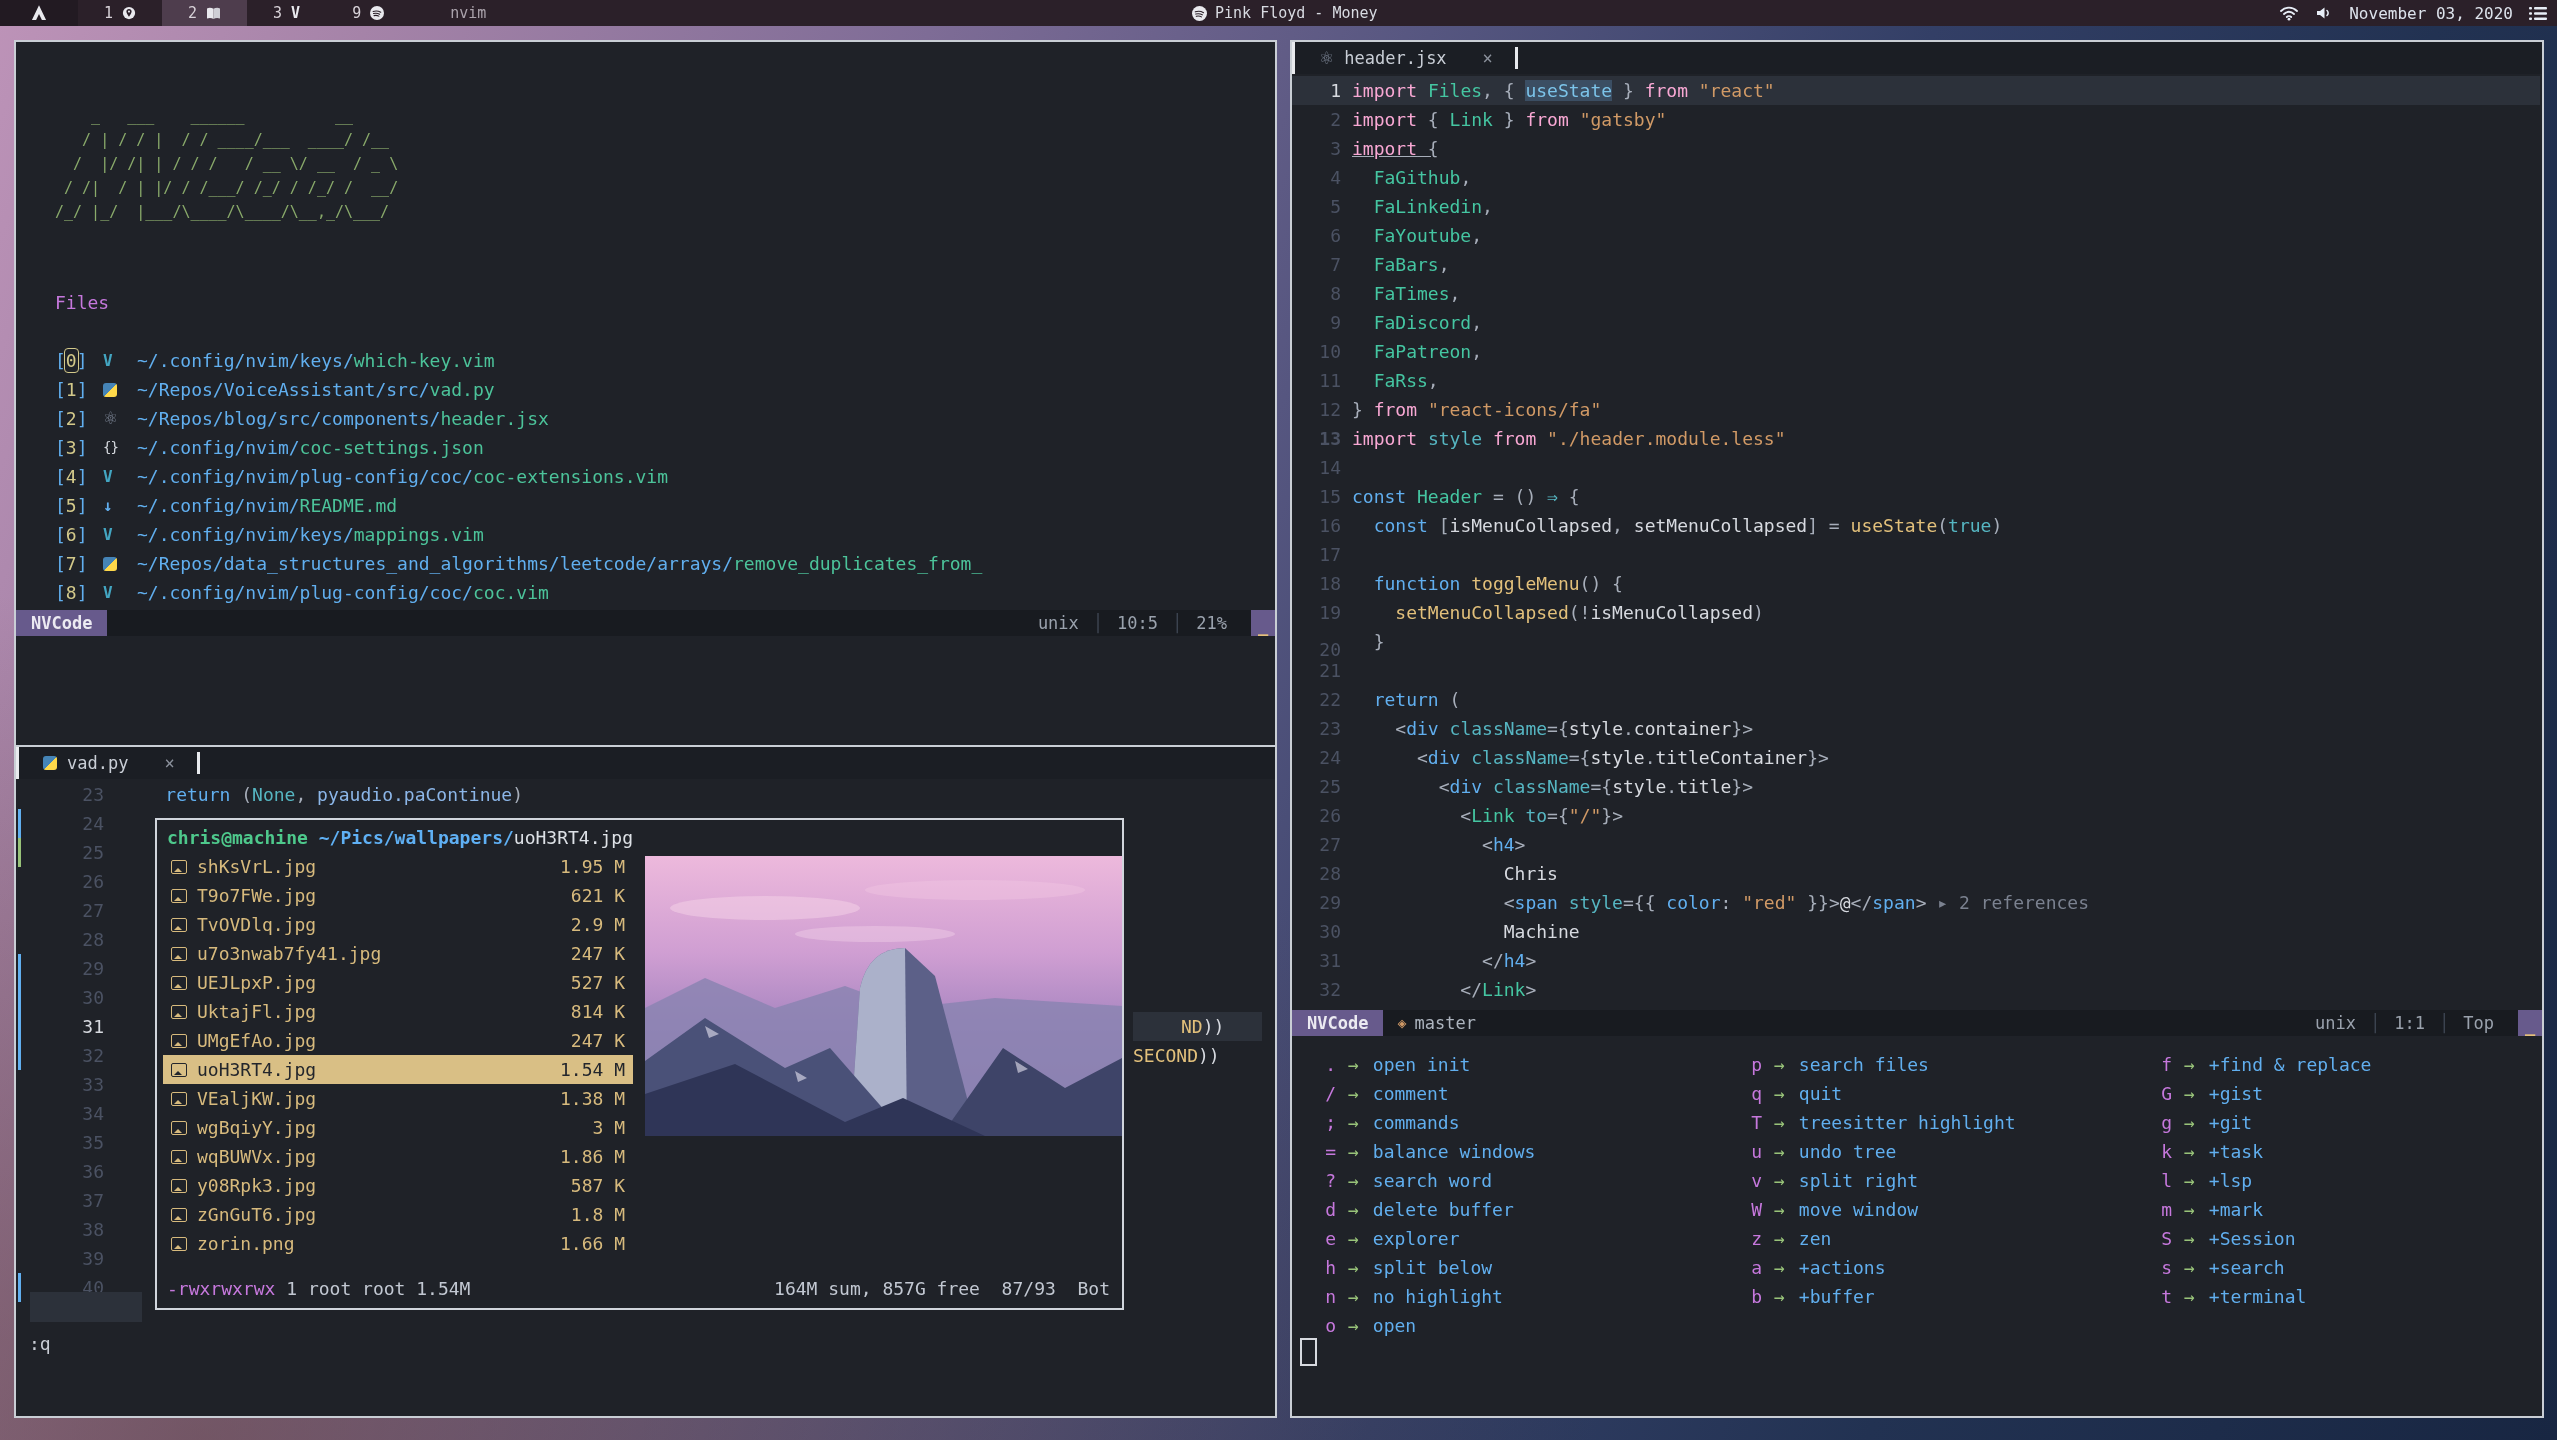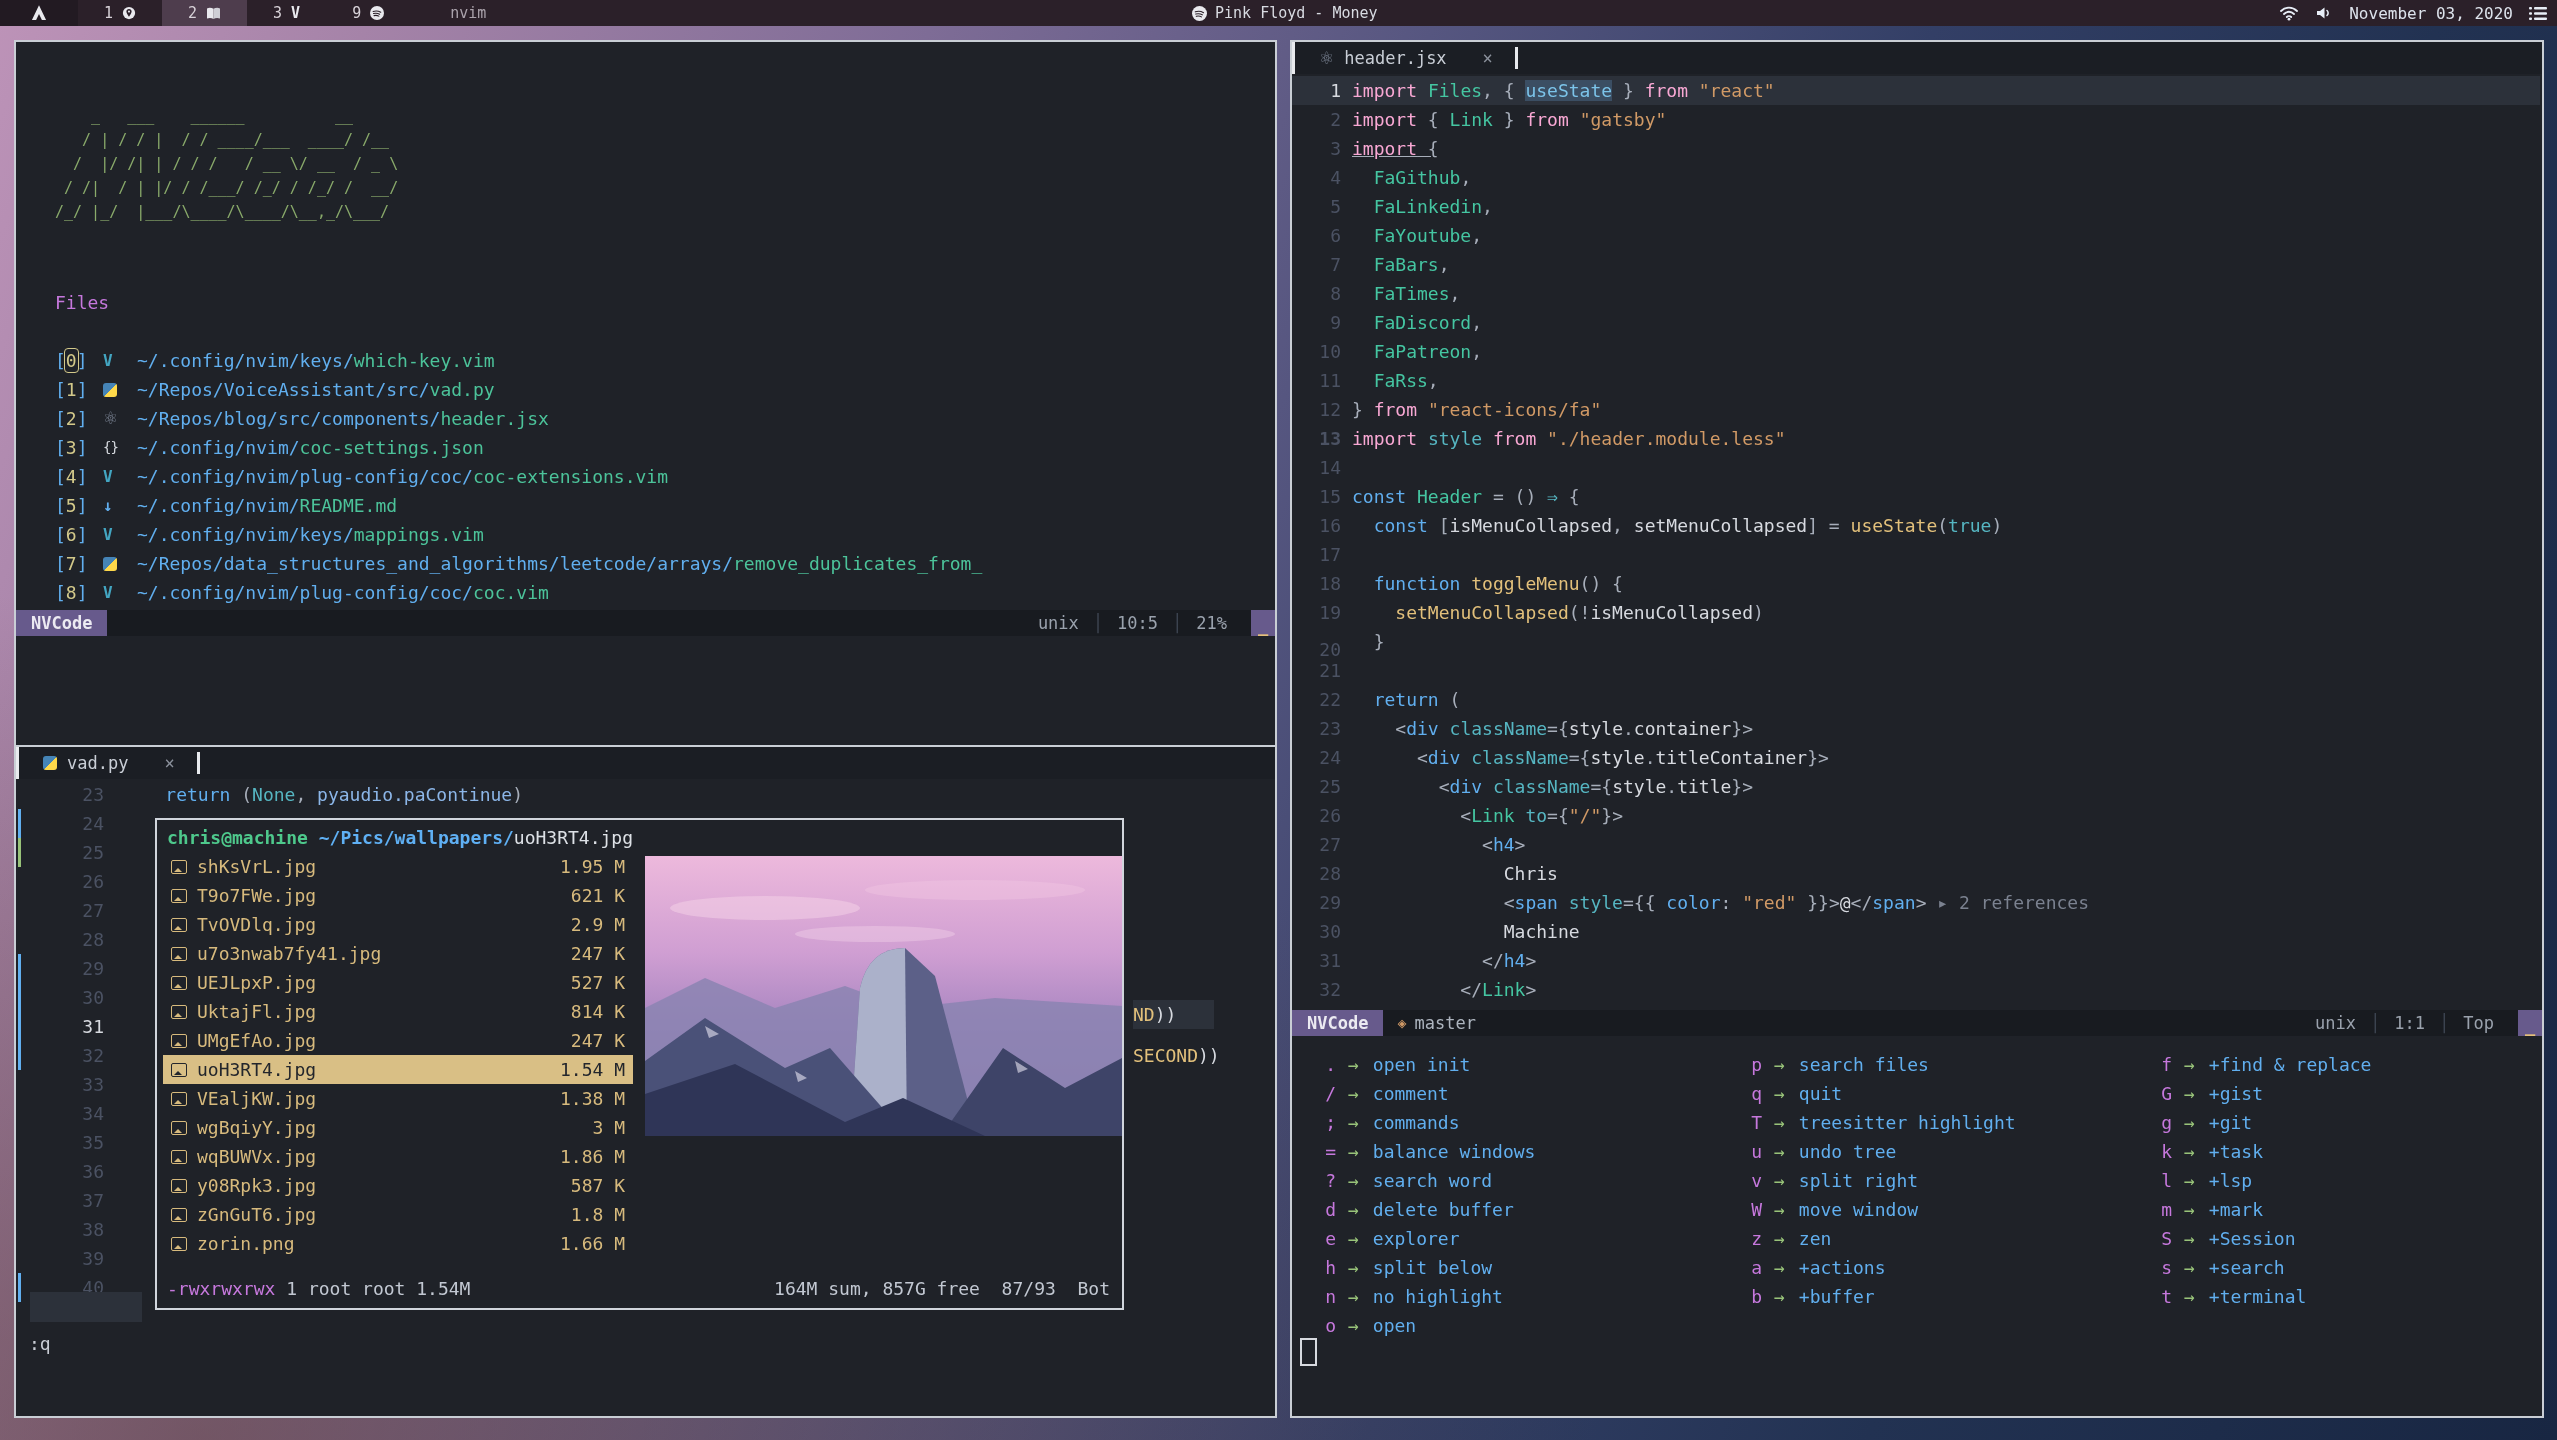--- a/index.html
+++ b/index.html
@@ -232,21 +232,21 @@
       <div class="cline" style="top: 87px; left: 106px;"></div>
       <div class="gut" style="top: 116px; left: 40px; width: 48px;">27</div>
       <div class="cline" style="top: 116px; left: 106px;"></div>
       <div class="gut" style="top: 145px; left: 40px; width: 48px;">28</div>
       <div class="cline" style="top: 145px; left: 106px;"></div>
       <div class="gut" style="top: 174px; left: 40px; width: 48px;">29</div>
       <div class="cline" style="top: 174px; left: 106px;"></div>
       <div class="gut" style="top: 203px; left: 40px; width: 48px;">30</div>
       <div class="cline" style="top: 203px; left: 106px;"></div>
       <div class="gut cur" style="top: 232px; left: 40px; width: 48px;">31</div>
-      <div class="cline frag-cl" style="top: 220px; left: 1117px;"><span class="tk-fn">ND</span><span class="tk-wh">))</span></div>
+      <div class="cline frag-cl" style="top: 232px; left: 1117px; padding-left: 48px;"><span class="tk-fn">ND</span><span class="tk-wh">))</span></div>
       <div class="gut" style="top: 261px; left: 40px; width: 48px;">32</div>
       <div class="cline" style="top: 261px; left: 1117px;"><span class="tk-fn">SECOND</span><span class="tk-wh">))</span></div>
       <div class="gut" style="top: 290px; left: 40px; width: 48px;">33</div>
       <div class="cline" style="top: 290px; left: 106px;"></div>
       <div class="gut" style="top: 319px; left: 40px; width: 48px;">34</div>
       <div class="cline" style="top: 319px; left: 106px;"></div>
       <div class="gut" style="top: 348px; left: 40px; width: 48px;">35</div>
       <div class="cline" style="top: 348px; left: 106px;"></div>
       <div class="gut" style="top: 377px; left: 40px; width: 48px;">36</div>
       <div class="cline" style="top: 377px; left: 106px;"></div>

